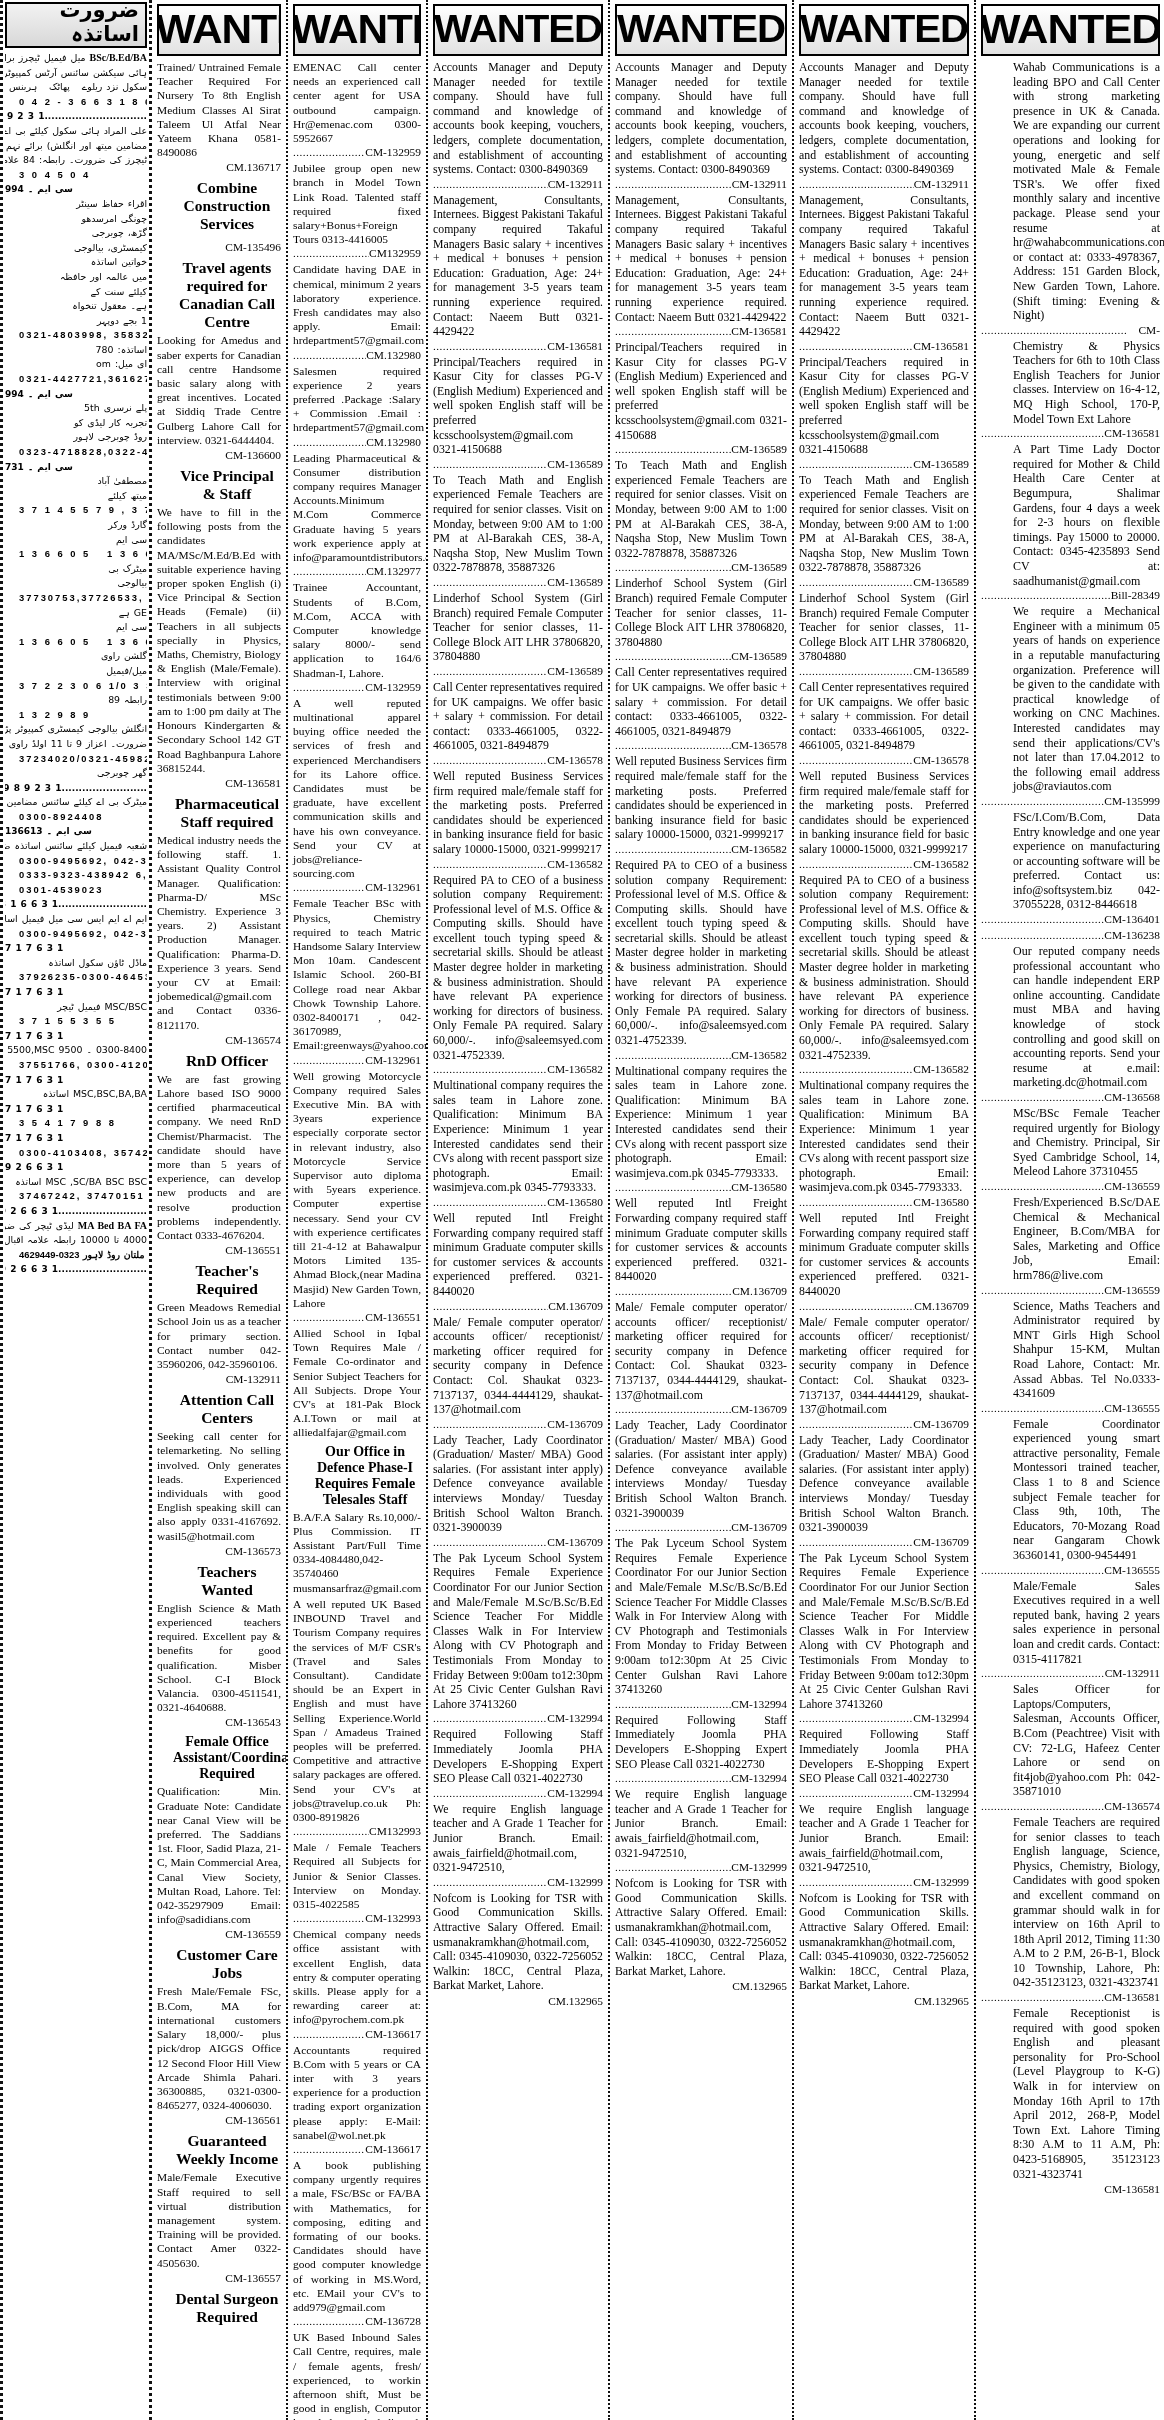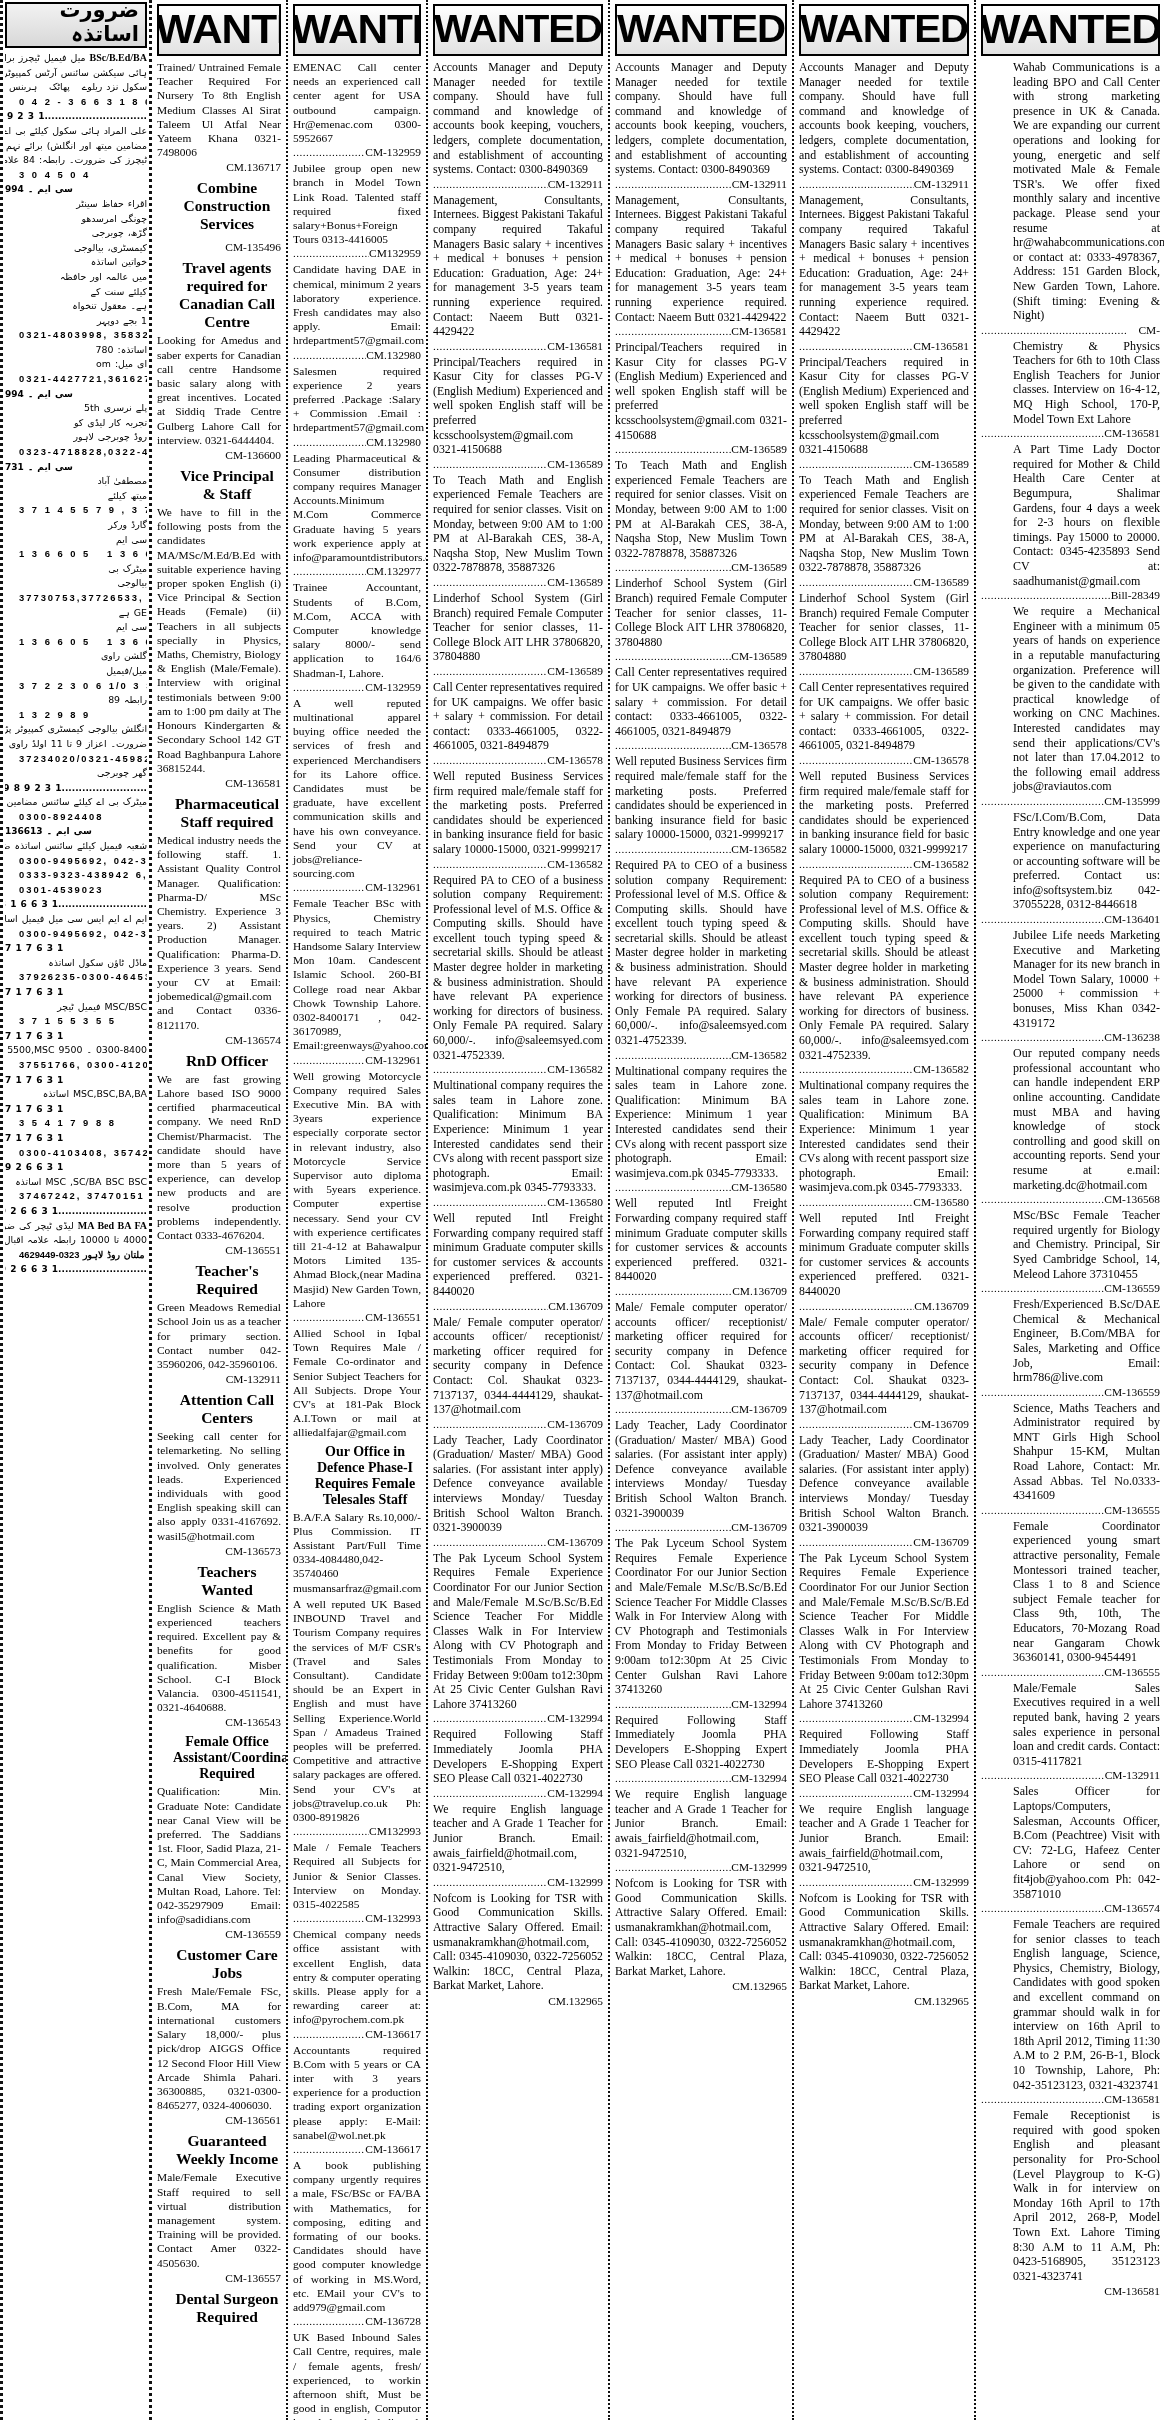--- a/index.html
+++ b/index.html
@@ -232,21 +232,21 @@
       <span class="ln ref-u">..........................<b>1 3 6 6 2 9</b> ـسی ایم</span>
     </div>
   </div>
 
   <div class="col c2">
     <div class="wanted">
       <span>WANTED</span>
     </div>
 
     <div class="ad">
-      <p>Trained/ Untrained Female Teacher Required For Nursery To 8th English Medium Classes Al Sirat Taleem Ul Atfal Near Yateem Khana 0321-7498006</p>
+      <p>Trained/ Untrained Female Teacher Required For Nursery To 8th English Medium Classes Al Sirat Taleem Ul Atfal Near Yateem Khana 0581-8490086</p>
       <span class="ref">CM.136717</span>
     </div>
 
     <div class="ad">
       <h3>Combine Construction Services</h3>
       <div class="gap-s"></div>
       <span class="ref">CM-135496</span>
     </div>
 
     <div class="ad">
@@ -880,21 +880,20 @@
 
     <div class="ad">
       <p>FSc/I.Com/B.Com, Data Entry knowledge and one year experience on manufacturing or accounting software will be preferred. Contact us: info@softsystem.biz 042-37055228, 0312-8446618</p>
       <div class="sep-row">
         <span class="d">..............................................</span>
         <span class="r">CM-136401</span>
       </div>
     </div>
 
     <div class="ad">
-      <p>Jubilee Life needs Marketing Executive and Marketing Manager for its new branch in Model Town Salary, 10000 + 25000 + commission + bonuses, Miss Khan 0342-4319172</p>
       <div class="sep-row">
         <span class="d">..............................................</span>
         <span class="r">CM-136238</span>
       </div>
     </div>
 
     <div class="ad">
       <p>Our reputed company needs professional accountant who can handle independent ERP online accounting. Candidate must MBA and having knowledge of stock controlling and good skill on accounting reports. Send your resume at e.mail: marketing.dc@hotmail.com</p>
       <div class="sep-row">
         <span class="d">..............................................</span>

